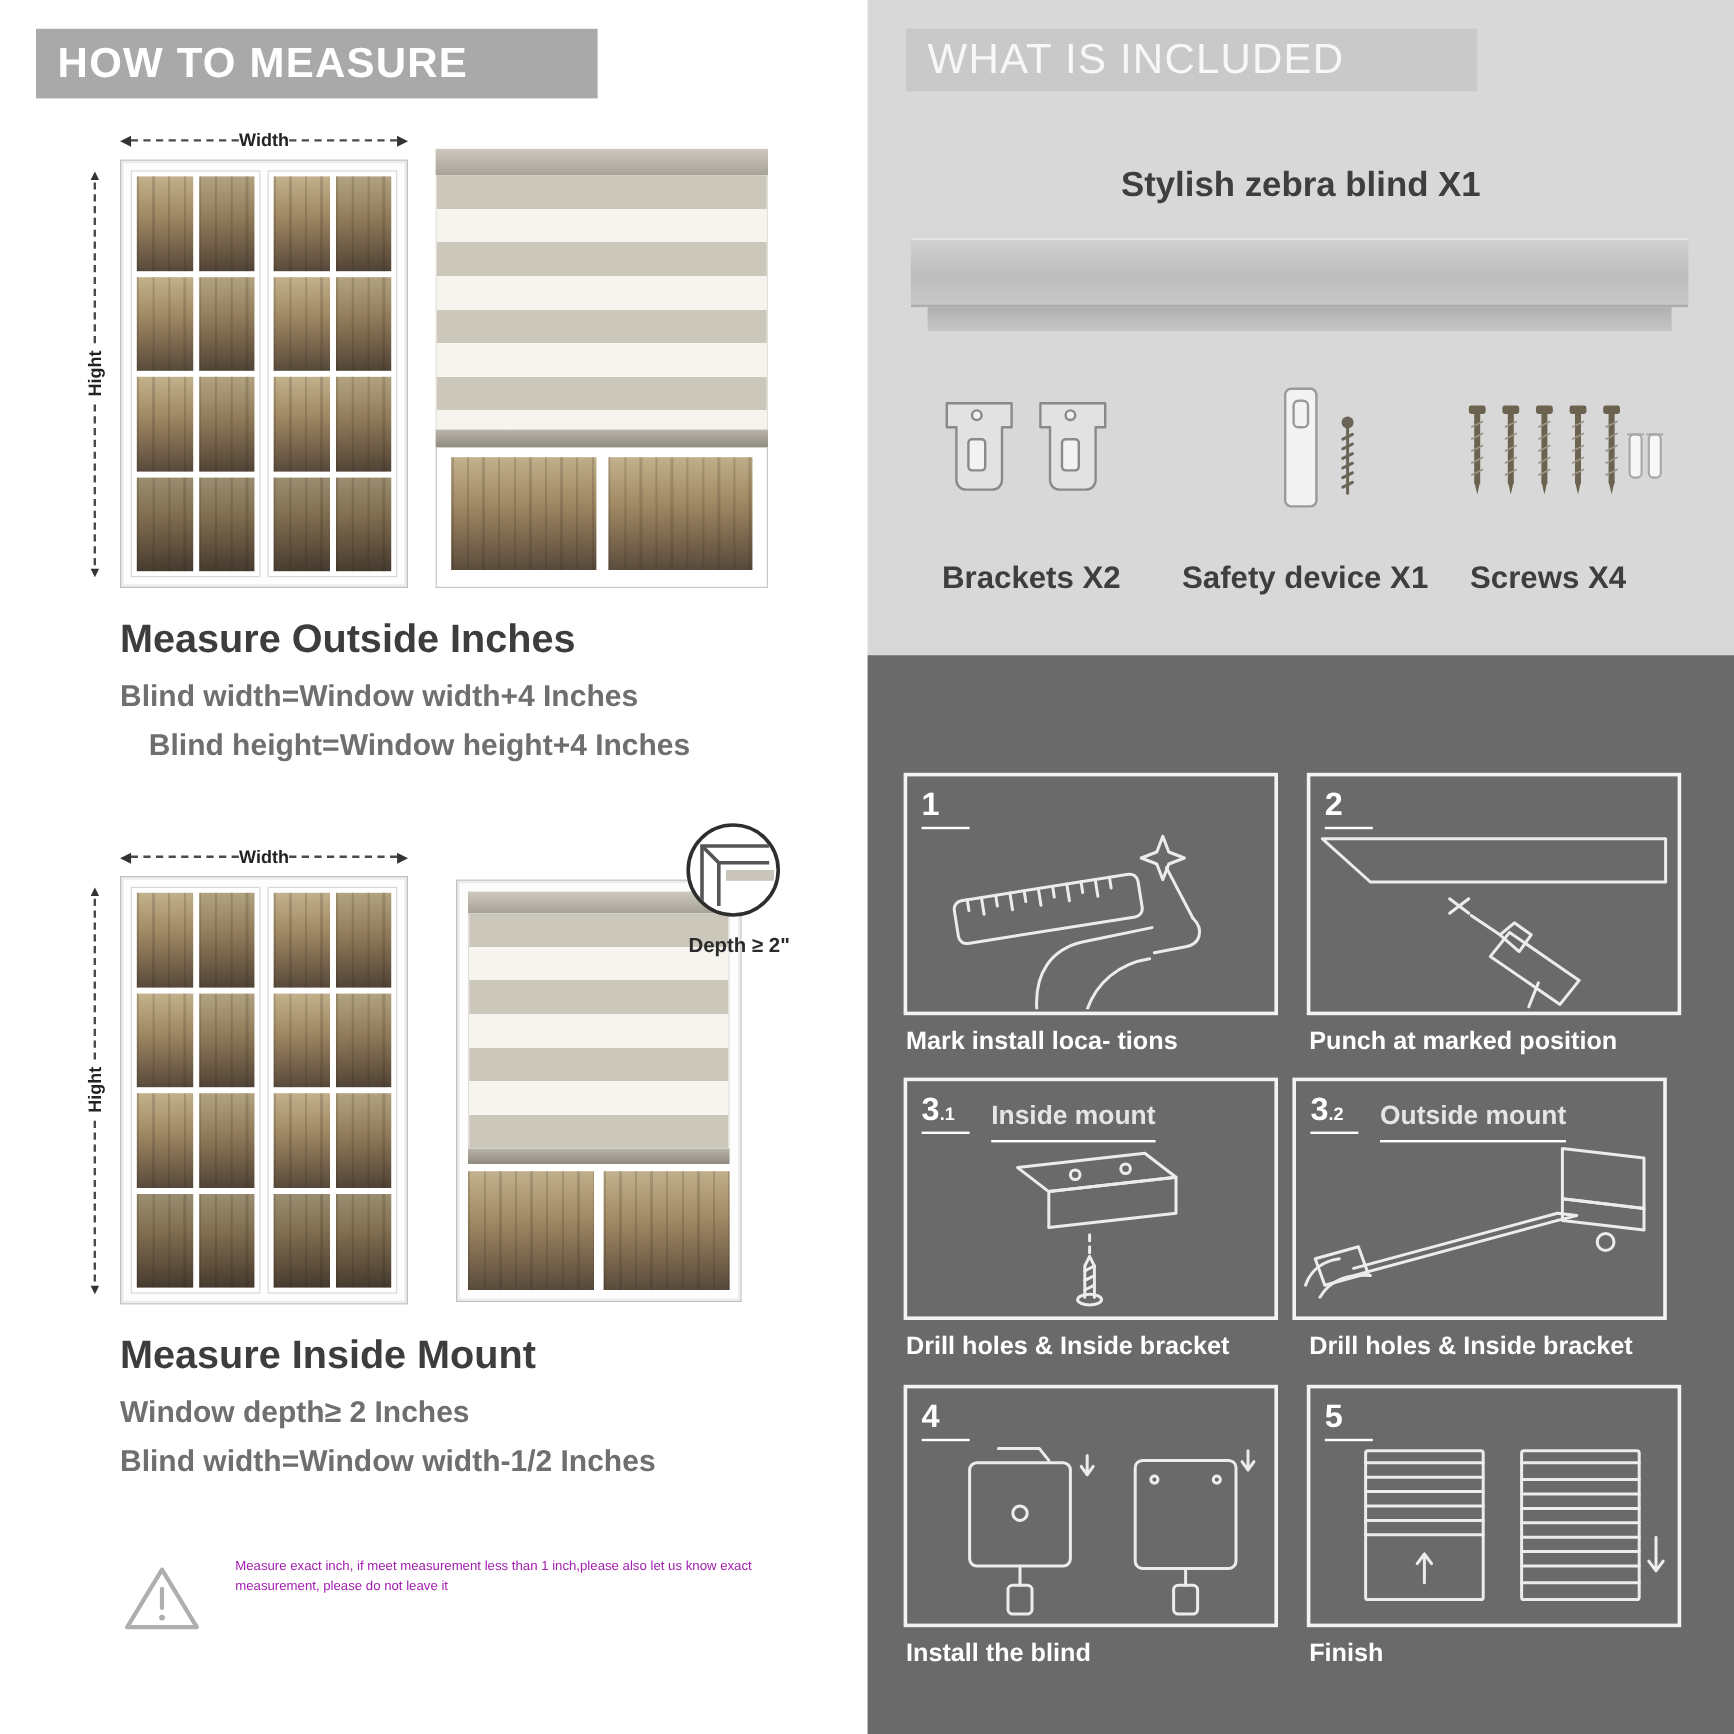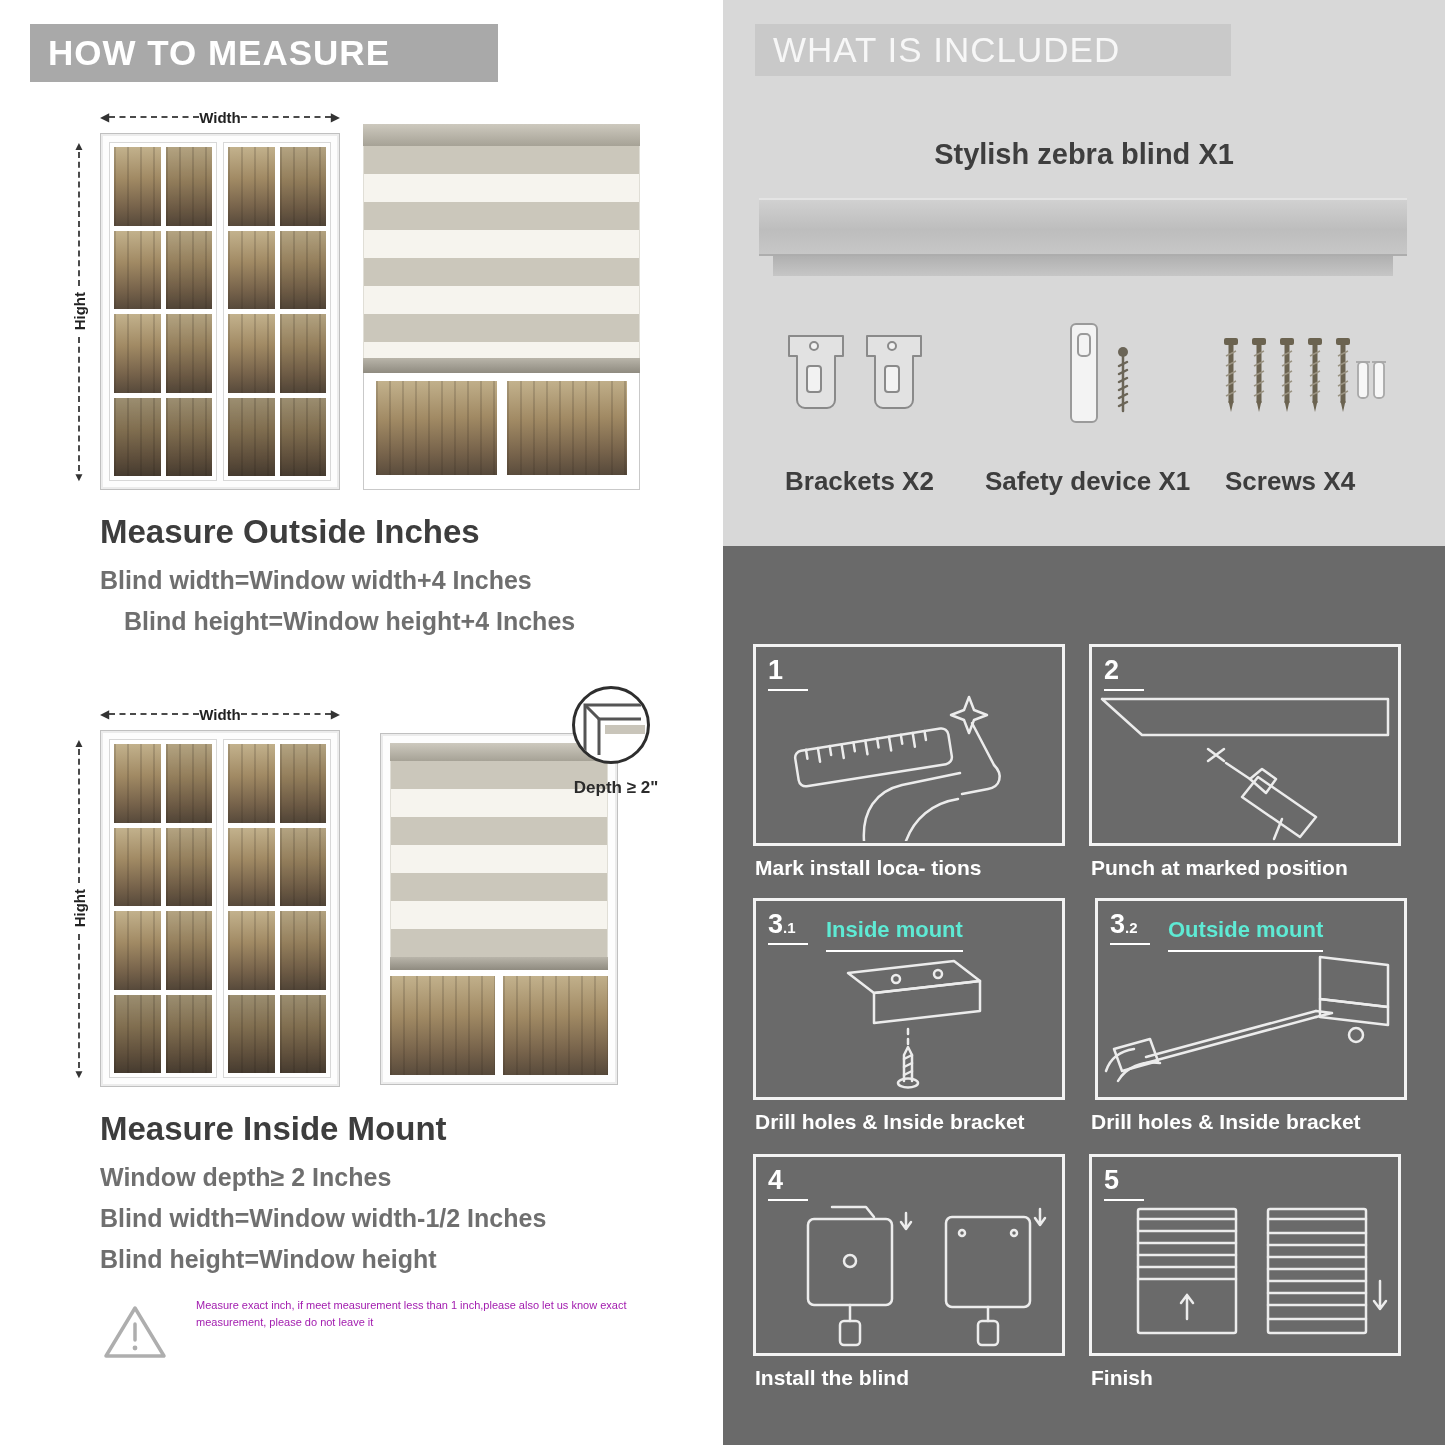--- a/index.html
+++ b/index.html
@@ -78,30 +78,30 @@
   .lab-brackets{left:62px;top:466px;}
   .lab-safety{left:262px;top:466px;}
   .lab-screws{left:502px;top:466px;}
 
   
   .mount{left:723px;top:546px;width:722px;height:899px;background:#6a6a6a;}
   .mount-bar{left:0;top:20px;width:588px;height:56px;background:#fff;border-radius:0 8px 8px 0;display:flex;align-items:center;padding-left:34px;}
   .mount-bar span{font-size:34px;font-weight:bold;color:#333;letter-spacing:.5px;}
   .panel{position:absolute;width:312px;height:202px;border:3px solid #f3f3f3;}
   .p1{left:30px;top:98px;} .p2{left:366px;top:98px;}
-  .p3{left:30px;top:352px;} .p4{left:372px;top:352px;}
+  .p3{left:30px;top:352px;} .p4{left:354px;top:352px;}
   .p5{left:30px;top:608px;} .p6{left:366px;top:608px;}
   .caption{position:absolute;width:330px;font-size:21px;font-weight:bold;color:#fff;}
   .c1{left:32px;top:310px;} .c2{left:368px;top:310px;}
   .c3{left:32px;top:564px;} .c4{left:368px;top:564px;}
   .c5{left:32px;top:820px;} .c6{left:368px;top:820px;}
   .pnum{position:absolute;left:12px;top:10px;color:#fff;font-weight:bold;font-size:27px;line-height:1;}
   .pnum .sub{font-size:15px;}
   .pnum::after{content:"";display:block;width:40px;border-bottom:2px solid #fff;margin-top:5px;}
-  .ptitle{position:absolute;left:70px;top:16px;color:#5eead4;font-weight:bold;font-size:22px;padding-bottom:7px;border-bottom:2px solid #fff;}
+  .ptitle{position:absolute;left:70px;top:16px;color:#e5e5e5;font-weight:bold;font-size:22px;padding-bottom:7px;border-bottom:2px solid #fff;}
   .ptitle:empty{display:none;}
   .part{position:absolute;left:0;top:32px;width:306px;height:162px;}
   .part svg{width:100%;height:100%;}
 </style>
 </head>
 <body>
 
 <div class="page">
 
   <div class="abs htm-bar">
@@ -215,21 +215,20 @@
         <path d="M24 66 V30 H66"></path>
         <path d="M10 16 L24 30"></path>
       </g>
     </svg>
   </div>
   <div class="abs depth-label">Depth ≥ 2"</div>
 
   <div class="abs t-ib title-dark">Measure Inside Mount</div>
   <div class="abs f0b formula">Window depth≥ 2 Inches</div>
   <div class="abs f1b formula">Blind width=Window width-1/2 Inches</div>
-  <div class="abs f2b formula">Blind height=Window height</div>
 
   <div class="abs warn-tri">
     <svg viewBox="0 0 66 60">
       <path d="M33 6 L62 54 H4 Z" fill="none" stroke="#aeaeae" stroke-width="3.5" stroke-linejoin="round"></path>
       <path d="M33 22 v16" stroke="#aeaeae" stroke-width="3.5" stroke-linecap="round"></path>
       <circle cx="33" cy="46" r="2.4" fill="#aeaeae"></circle>
     </svg>
   </div>
   <div class="abs warn-text">Measure exact inch, if meet measurement less than 1 inch,please also let us know exact measurement, please do not leave it</div>
 

